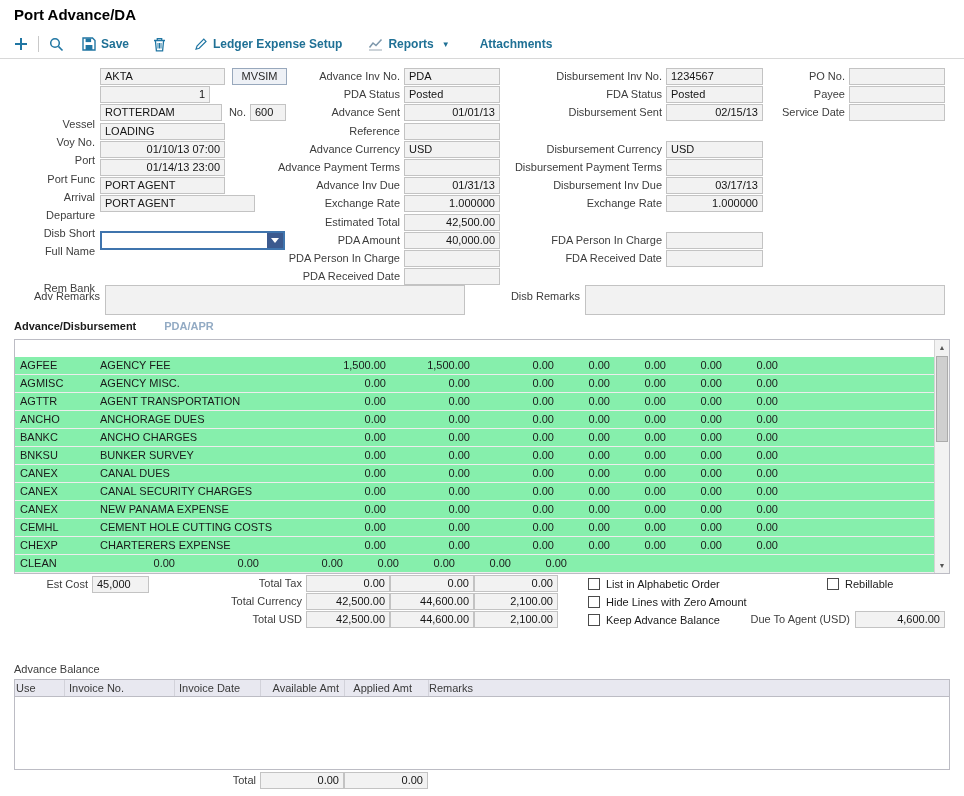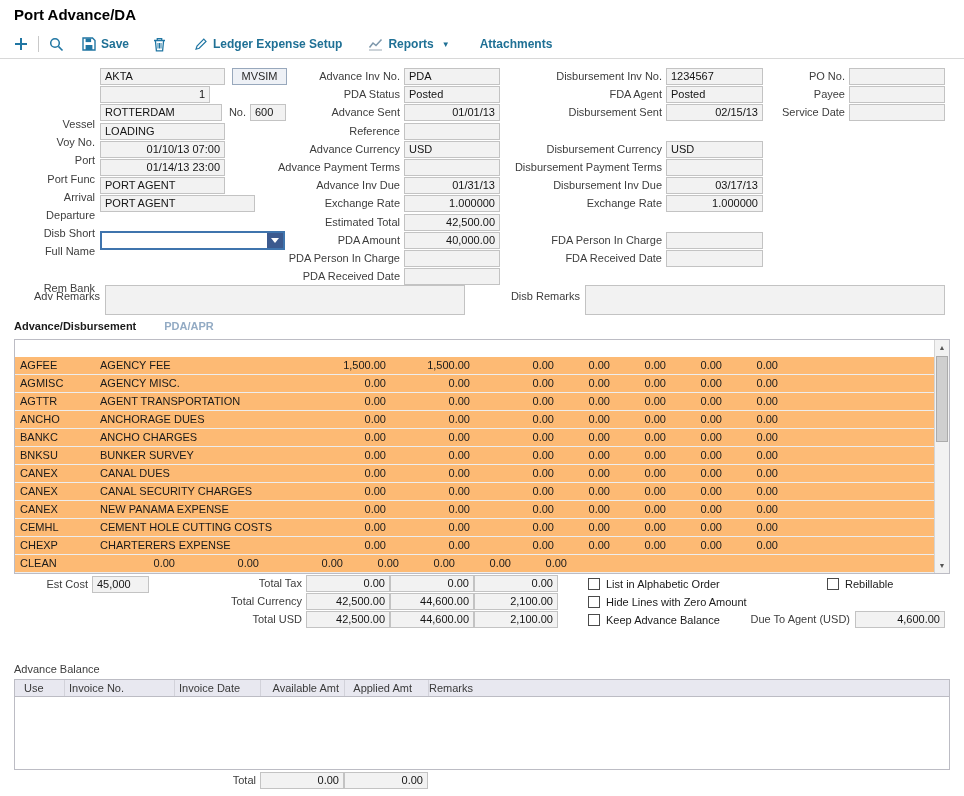--- a/index.html
+++ b/index.html
@@ -37,21 +37,21 @@
   .tabs { position: absolute; left: 14px; top: 320px; display: flex; gap: 28px; }
   .tab { font-weight: bold; padding-bottom: 15px; cursor: pointer; }
   .tab.active { color: #1a1a1a; border-bottom: 2px solid #3a3a3a; }
   .tab.inactive { color: #93abc4; }
 
   
   .ltable { position: absolute; left: 14px; top: 339px; width: 936px; height: 235px; border: 1px solid #bcbcc4; background: #fff; }
   .lhead { display: flex; width: 919px; height: 17px; background: #e8e8f0; border-bottom: 1px solid #c6c6ce; }
   .th { height: 16px; line-height: 16px; border-right: 1px solid #d2d2da; color: #3a3a3a; white-space: nowrap; overflow: hidden; }
   .lbody { position: absolute; left: 0; top: 17px; width: 919px; height: 216px; overflow: hidden; }
-  .trow { display: flex; height: 18px; border-bottom: 1px solid #ededed; background: #fdba74; }
+  .trow { display: flex; height: 18px; border-bottom: 1px solid #ededed; background: #86efac; }
   .tc { height: 17px; line-height: 17px; white-space: nowrap; overflow: hidden; }
   .c0 { width: 81px;  padding-left: 5px; }
   .c1 { width: 211px; padding-left: 4px; }
   .c2, .c3, .c4 { width: 84px; text-align: right; padding-right: 5px; }
   .c5, .c6, .c7, .c8 { width: 56px; text-align: right; padding-right: 5px; }
   .cfill { flex: 1; border-right: none; }
 
   
   .vsb { position: absolute; right: 0; top: 0; bottom: 0; width: 15px; background: #f2f2f2; border-left: 1px solid #d4d4d4; }
   .arr { position: absolute; left: 0; width: 14px; height: 15px; font-size: 7px; color: #555; text-align: center; line-height: 15px; cursor: pointer; }
@@ -63,21 +63,21 @@
   .tfld { position: absolute; width: 84px; height: 17px; line-height: 15px; background: #f2f2f2; border: 1px solid #c3c3c3;
           text-align: right; padding: 0 4px; color: #141414; }
   .cb { position: absolute; display: flex; align-items: center; gap: 6px; height: 14px; cursor: pointer; }
   .cbbox { width: 12px; height: 12px; border: 1px solid #4a4a4a; background: #fff; flex: 0 0 auto; }
 
   
   .ab-label { position: absolute; left: 14px; top: 663px; color: #3d3d3d; }
   .ab-head { position: absolute; left: 14px; top: 679px; width: 936px; height: 18px; background: #e8e8f0;
              border: 1px solid #bcbcc4; display: flex; }
   .abh { height: 16px; line-height: 16px; border-right: 1px solid #d2d2da; color: #3a3a3a; white-space: nowrap; overflow: hidden; }
-  .ab0 { width: 50px;  padding-left: 9px; }
+  .ab0 { width: 50px;  padding-left: 1px; }
   .ab1 { width: 110px; padding-left: 4px; }
   .ab2 { width: 86px;  padding-left: 4px; }
   .ab3 { width: 84px;  text-align: right; padding-right: 5px; }
   .ab4 { width: 84px;  text-align: right; padding-right: 16px; }
   .abfill { flex: 1; border-right: none; }
   .ab-body { position: absolute; left: 14px; top: 697px; width: 936px; height: 73px; background: #fff;
              border: 1px solid #bcbcc4; border-top: none; }
 </style>
 </head>
 <body>
@@ -189,21 +189,21 @@
   <div class="fld f2 num" style="top:214px">42,500.00</div>
   <div class="lbl l2" style="top:232px">PDA Amount</div>
   <div class="fld f2 num" style="top:232px">40,000.00</div>
   <div class="lbl l2" style="top:250px">PDA Person In Charge</div>
   <div class="fld f2" style="top:250px"></div>
   <div class="lbl l2" style="top:268px">PDA Received Date</div>
   <div class="fld f2" style="top:268px"></div>
 
   <div class="lbl l3" style="top:68px">Disbursement Inv No.</div>
   <div class="fld f3" style="top:68px">1234567</div>
-  <div class="lbl l3" style="top:86px">FDA Agent</div>
+  <div class="lbl l3" style="top:86px">FDA Status</div>
   <div class="fld f3" style="top:86px">Posted</div>
   <div class="lbl l3" style="top:104px">Disbursement Sent</div>
   <div class="fld f3 num" style="top:104px">02/15/13</div>
   <div class="lbl l3" style="top:141px">Disbursement Currency</div>
   <div class="fld f3" style="top:141px">USD</div>
   <div class="lbl l3" style="top:159px">Disbursement Payment Terms</div>
   <div class="fld f3" style="top:159px"></div>
   <div class="lbl l3" style="top:177px">Disbursement Inv Due</div>
   <div class="fld f3 num" style="top:177px">03/17/13</div>
   <div class="lbl l3" style="top:195px">Exchange Rate</div>

